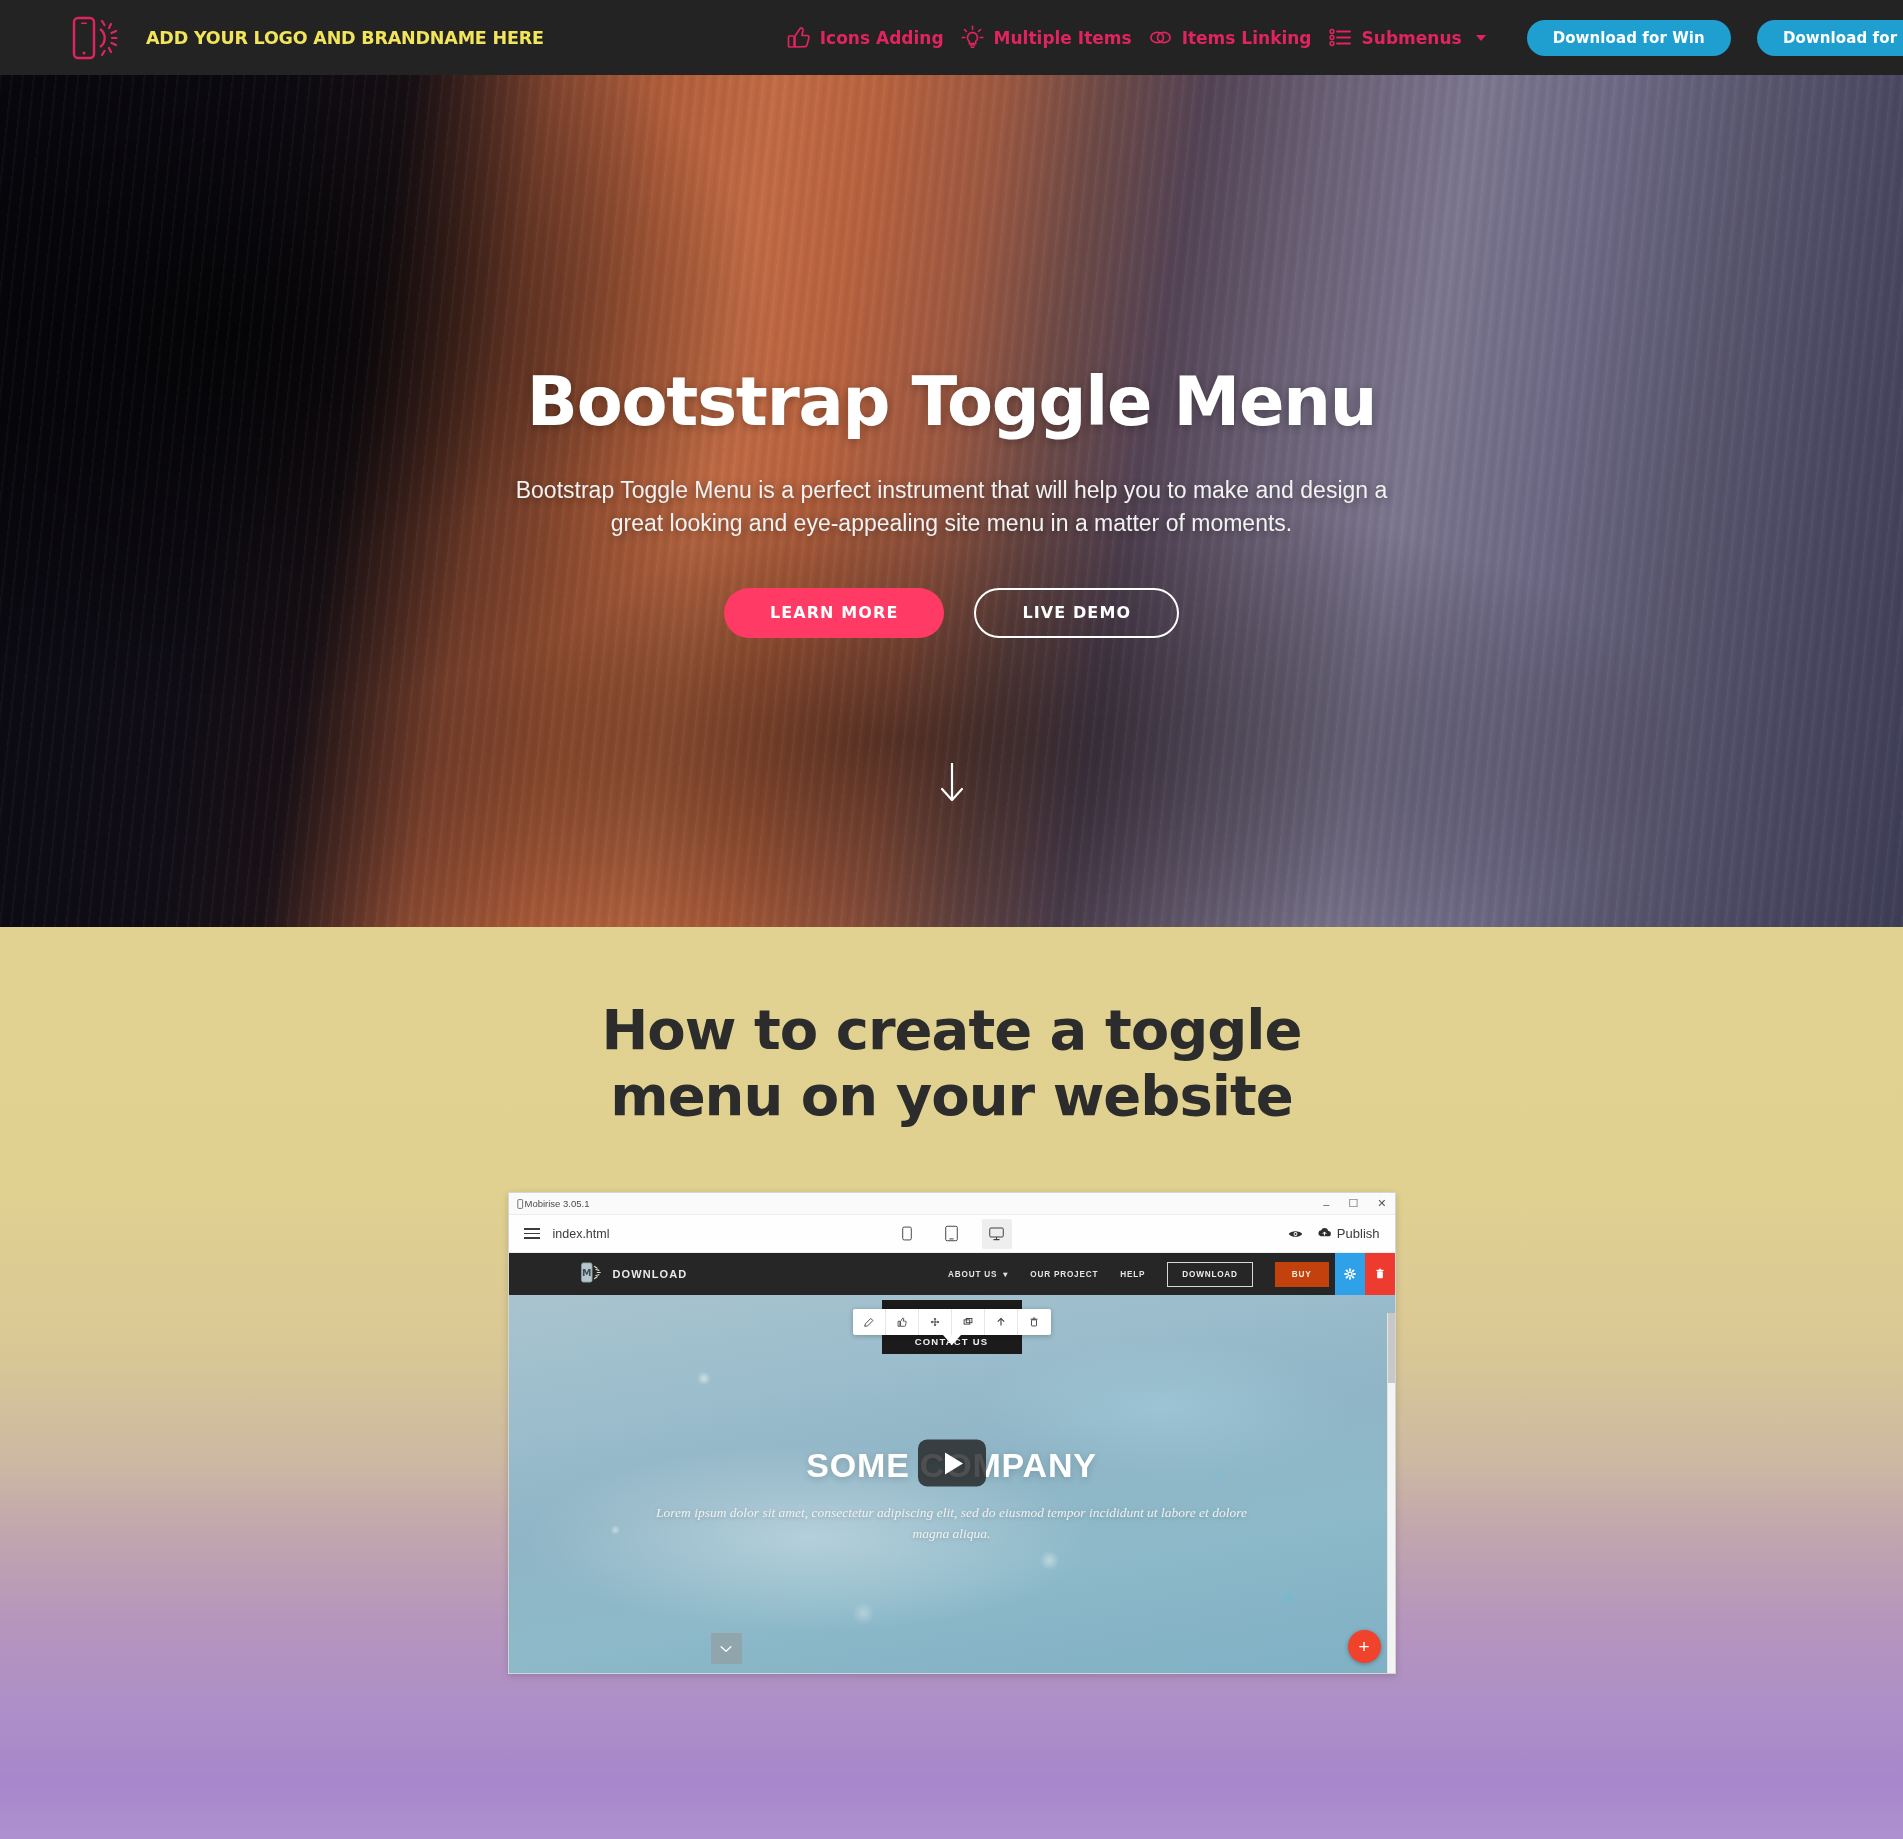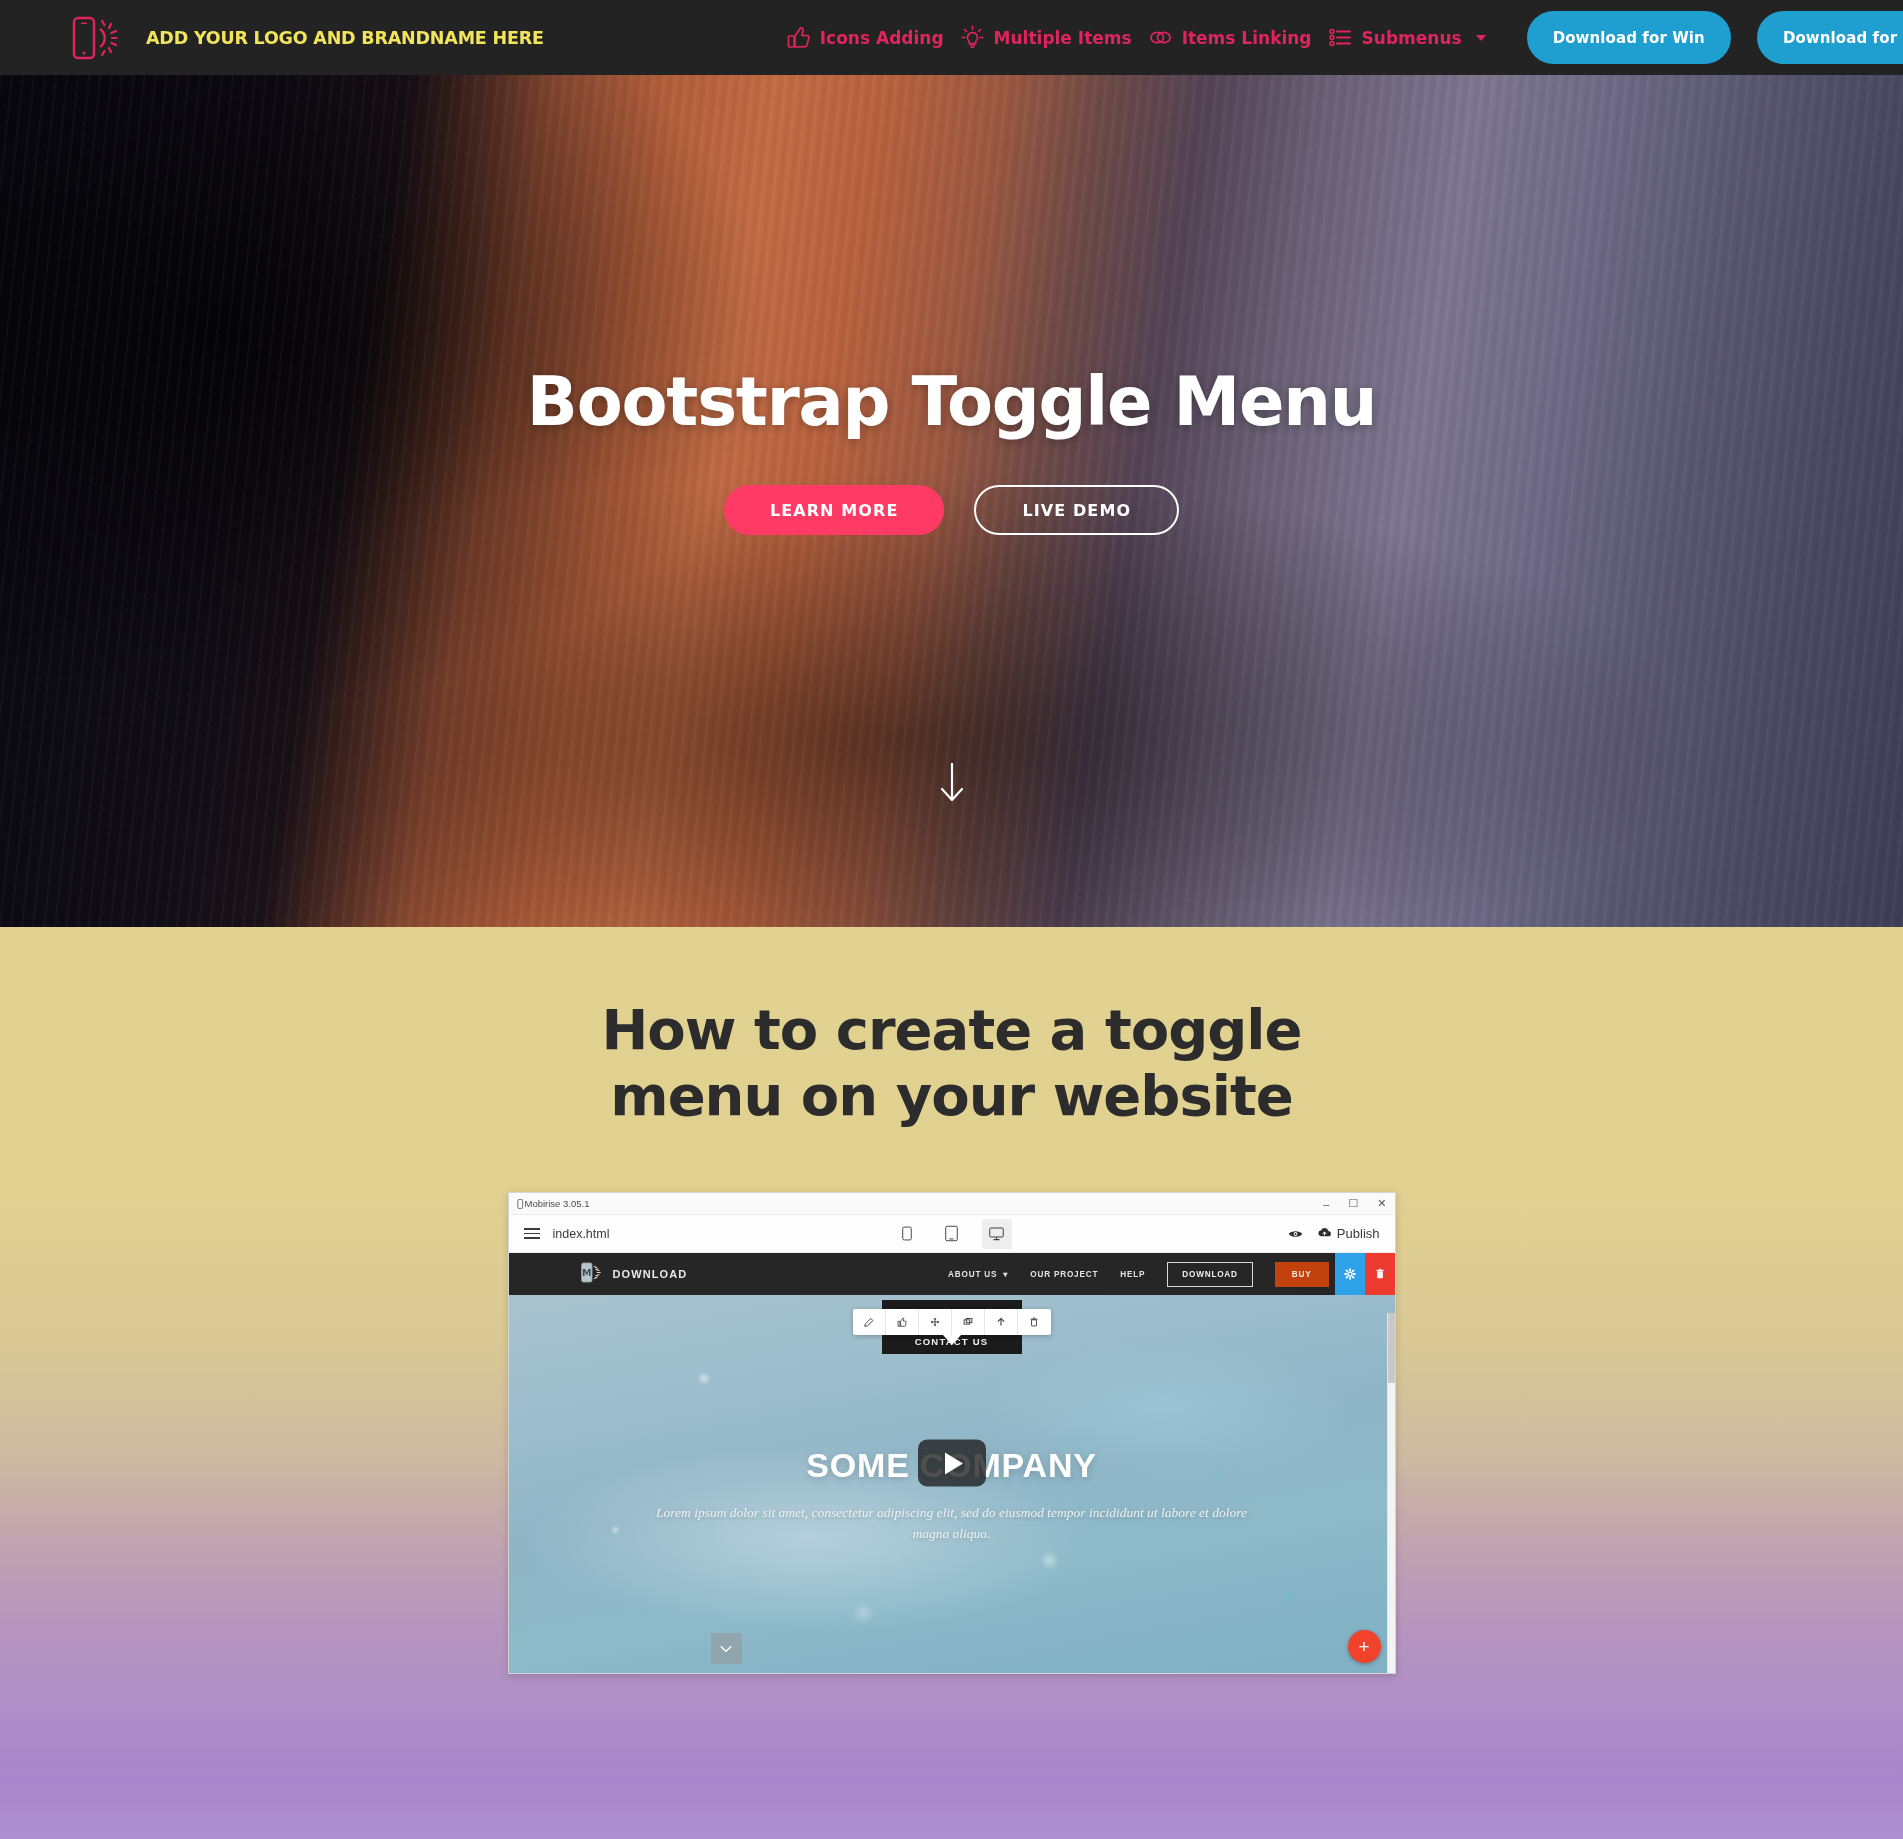--- a/index.html
+++ b/index.html
@@ -66,21 +66,21 @@
     vertical-align: middle;
   }
 
   .nav-buttons { display: flex; gap: 26px; margin-left: 41px; }
   .dl-btn {
     background: #1e9fd0;
     color: #ffffff;
     border: none;
     border-radius: 40px;
     padding: 8px 26px;
-    height: 53px;
+    height: 36px;
     font-size: 15px;
     font-weight: bold;
     font-family: "DejaVu Sans", sans-serif;
     cursor: pointer;
     white-space: nowrap;
     letter-spacing: 0.1px;
   }
 
   
   .hero {
@@ -476,20 +476,21 @@
     <button class="dl-btn">Download for Win</button>
     <button class="dl-btn">Download for Mac</button>
   </div>
 </div>
 
 <div class="hero">
   <div class="hero-bg"></div>
 
   <div class="hero-inner">
     <h1 class="hero-title">Bootstrap Toggle Menu</h1>
+    <p class="hero-sub">Bootstrap Toggle Menu is a perfect instrument that will help you to make and design a great looking and eye-appealing site menu in a matter of moments.</p>
     <div class="hero-btns">
       <button class="btn-learn">LEARN MORE</button>
       <button class="btn-demo">LIVE DEMO</button>
     </div>
   </div>
 
   <div class="scroll-arrow">
     <svg viewBox="0 0 30 44" width="30" height="44">
       <line x1="15" y1="2" x2="15" y2="37" stroke="#ffffff" stroke-width="2.2"></line>
       <polyline points="5,28 15,39 25,28" fill="none" stroke="#ffffff" stroke-width="2.2" stroke-linecap="round" stroke-linejoin="round"></polyline>

